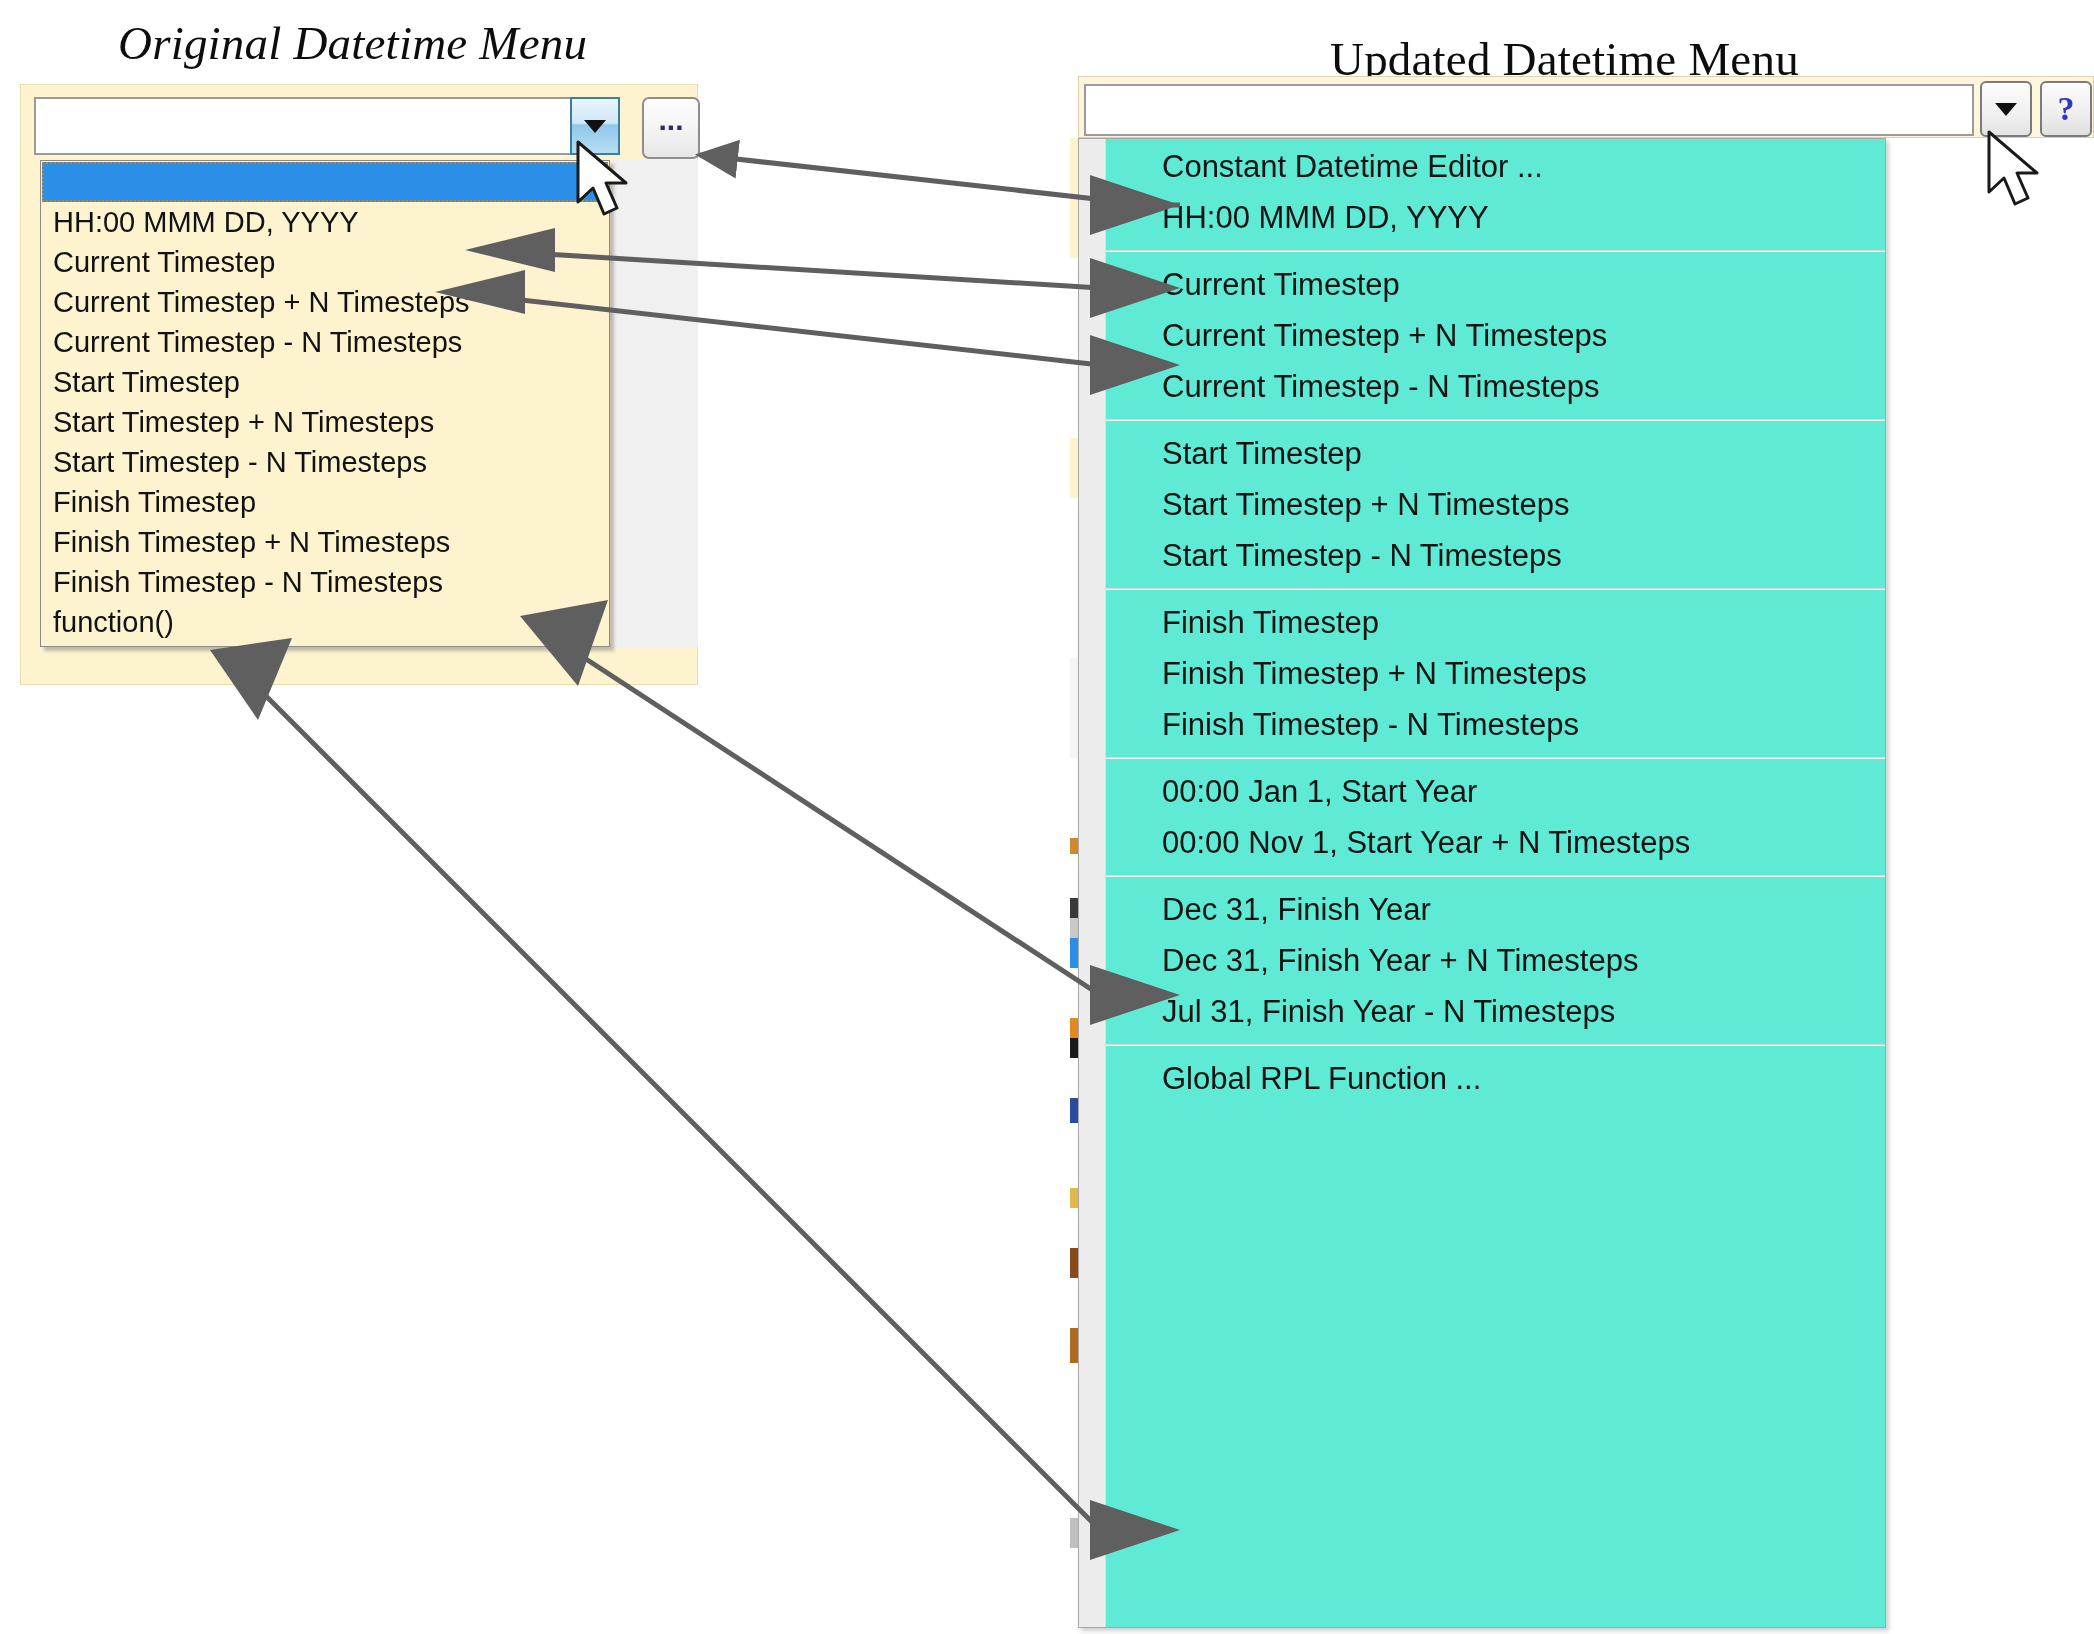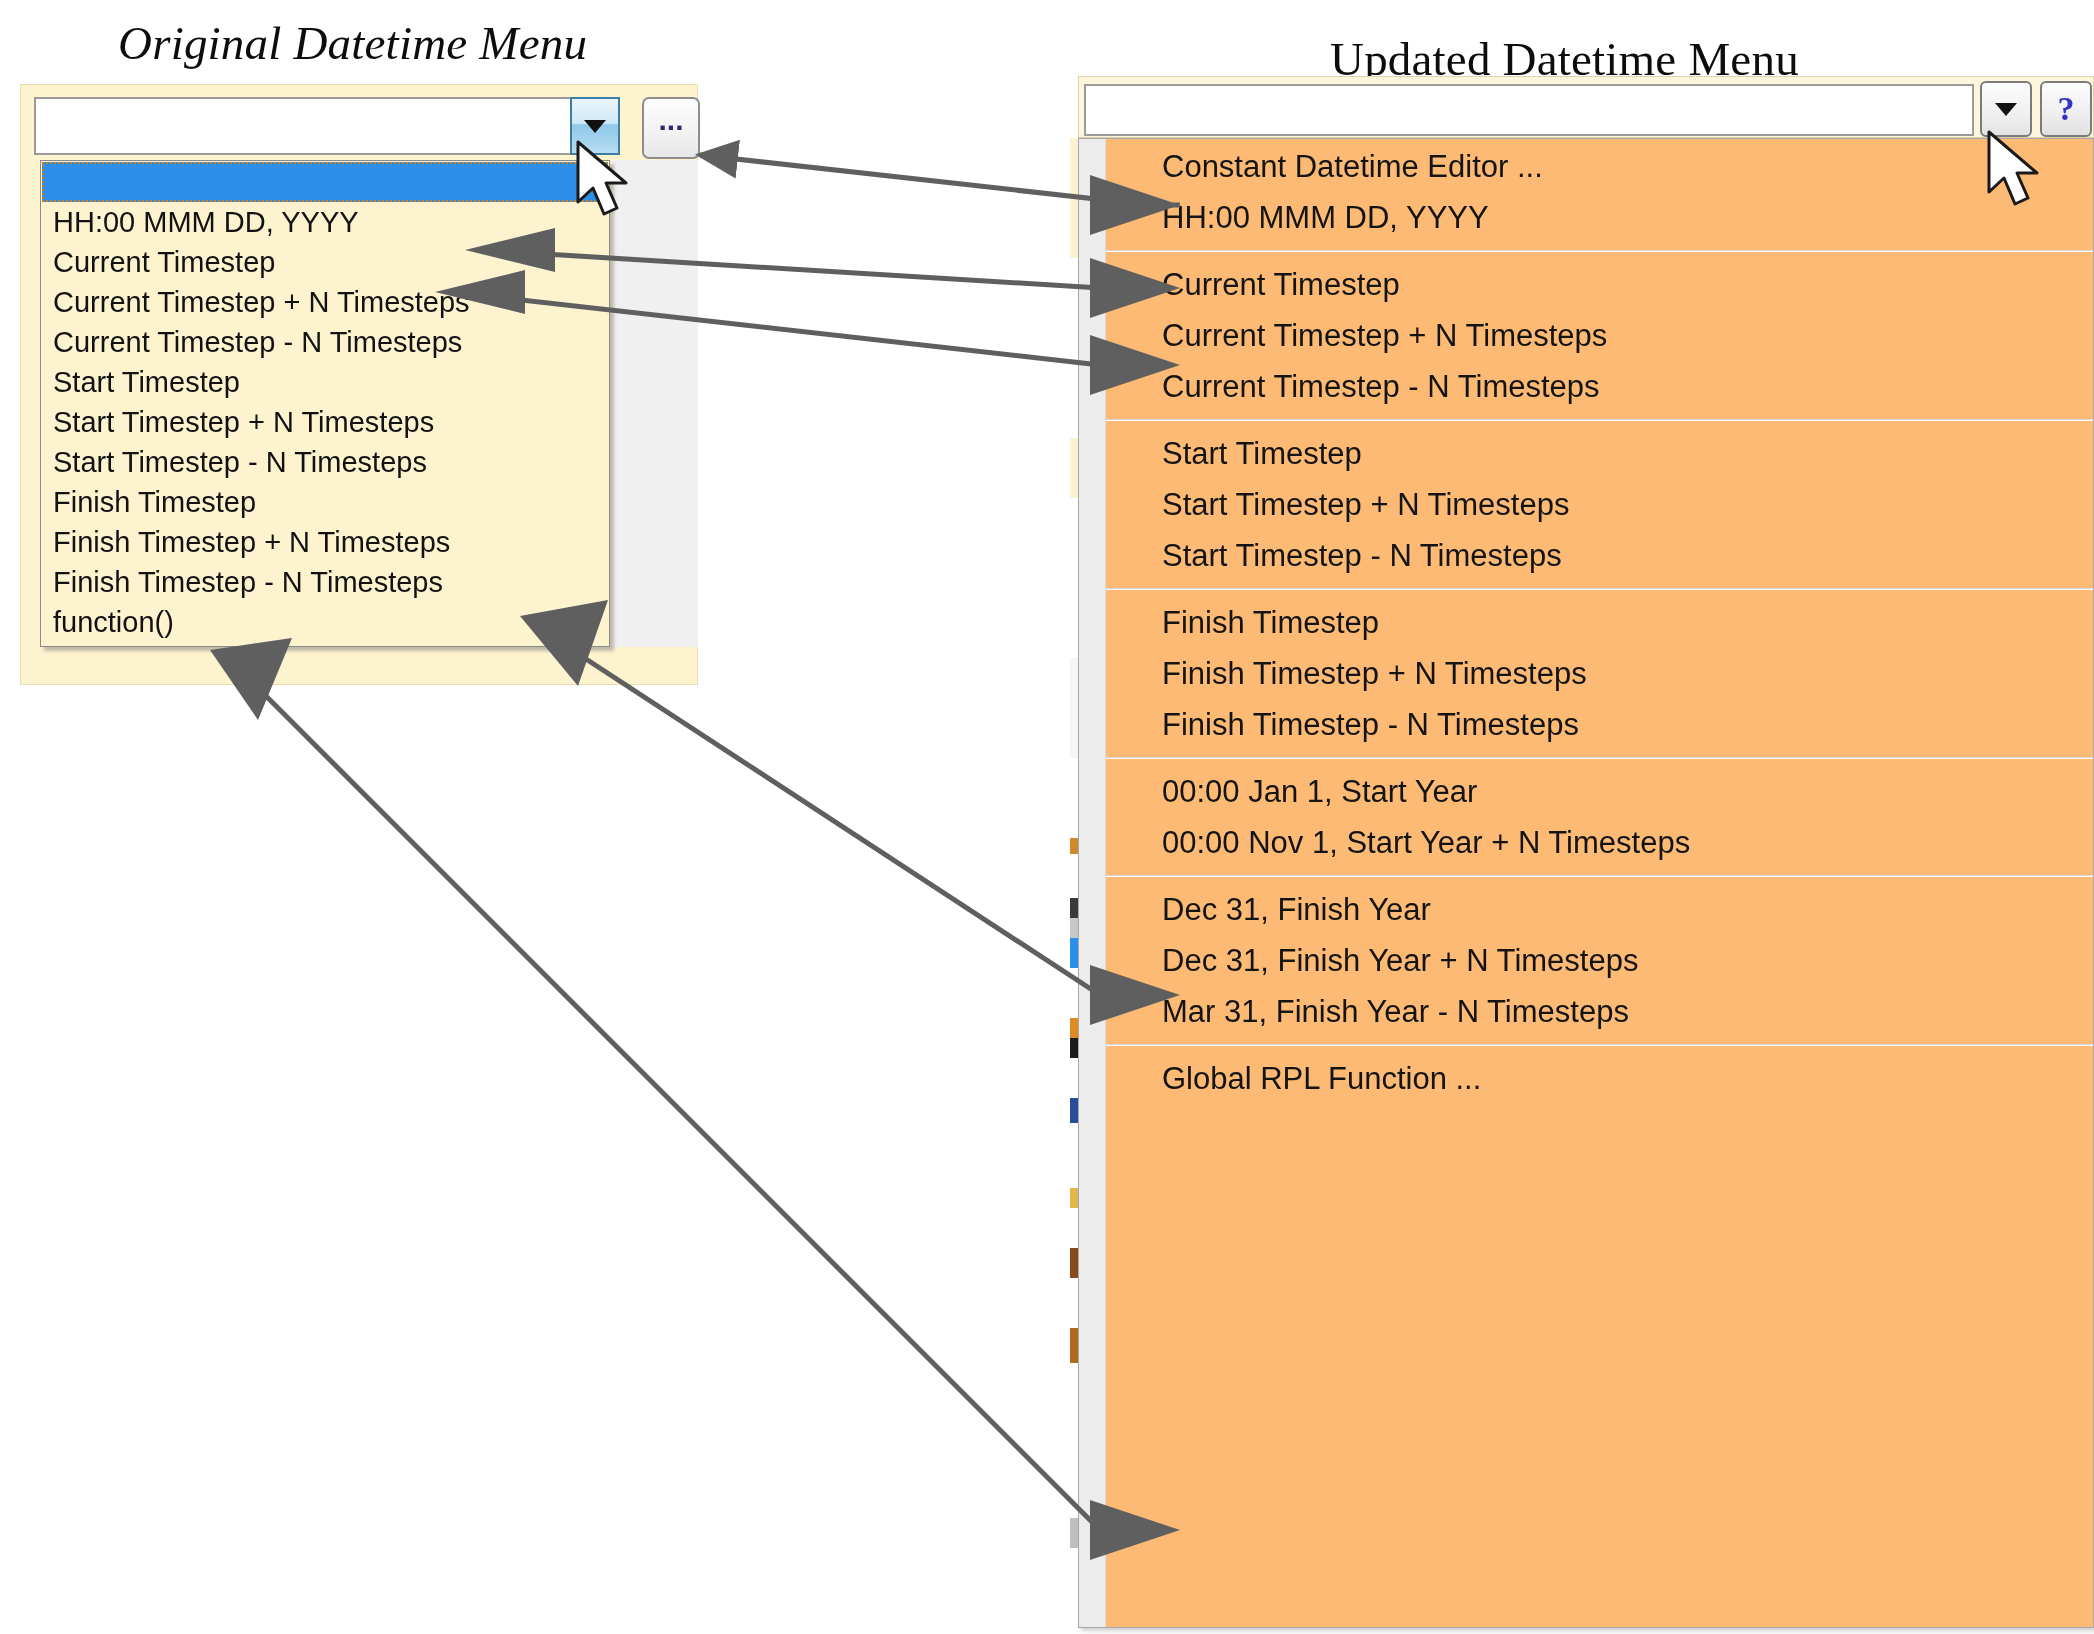--- a/index.html
+++ b/index.html
@@ -141,22 +141,22 @@
     display:flex;align-items:center;justify-content:center;
     color:#3333cc;
     font-size:34px;
     font-weight:bold;
     font-family:"Liberation Serif", serif;
   }
 
   
   #right-menu{
     position:absolute; left:0px; top:62px;
-    width:1016px; height:1490px;
-    background:#fdba74;
+    width:808px; height:1490px;
+    background:#5eead4;
     border:1px solid #a8a8a8;
     box-sizing:border-box;
     box-shadow:3px 3px 4px rgba(140,140,140,0.4);
   }
   #right-menu .gutter{
     position:absolute; left:0; top:0;
     width:26px; height:100%;
     background:#ececec;
     border-right:1px solid #dcdcdc;
   }
@@ -314,21 +314,21 @@
 
       <div class="mgroup">
         <div class="mitem">00:00 Jan 1, Start Year</div>
         <div class="mitem">00:00 Nov 1, Start Year + N Timesteps</div>
       </div>
       <div class="msep"></div>
 
       <div class="mgroup">
         <div class="mitem">Dec 31, Finish Year</div>
         <div class="mitem">Dec 31, Finish Year + N Timesteps</div>
-        <div class="mitem">Mar 31, Finish Year - N Timesteps</div>
+        <div class="mitem">Jul 31, Finish Year - N Timesteps</div>
       </div>
       <div class="msep"></div>
 
       <div class="mgroup">
         <div class="mitem">Global RPL Function ...</div>
       </div>
 
     </div>
   </div>
 </div>

